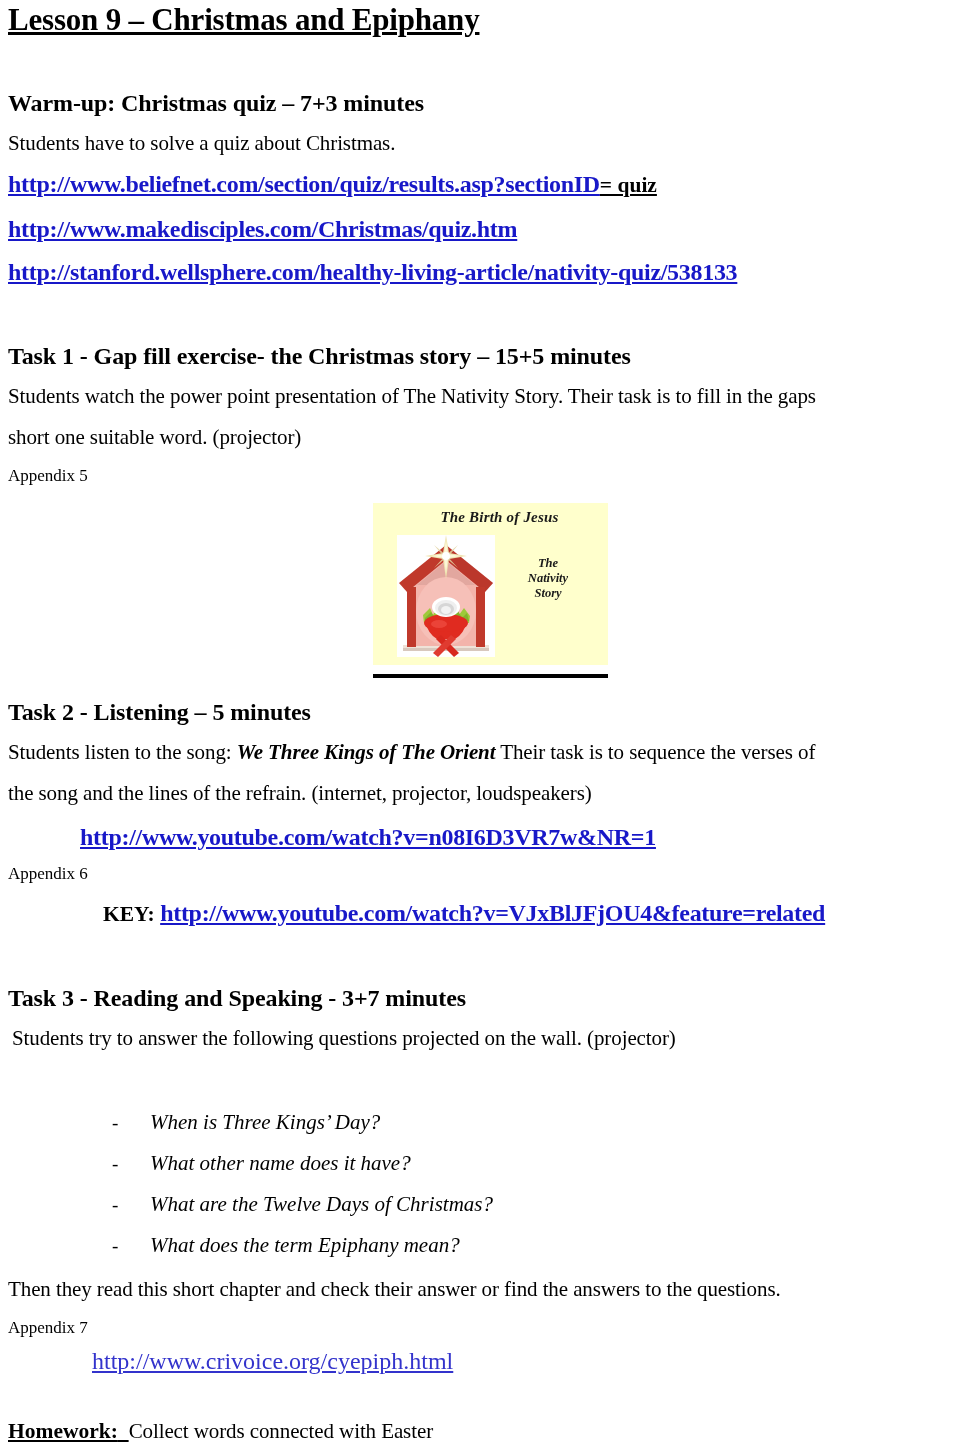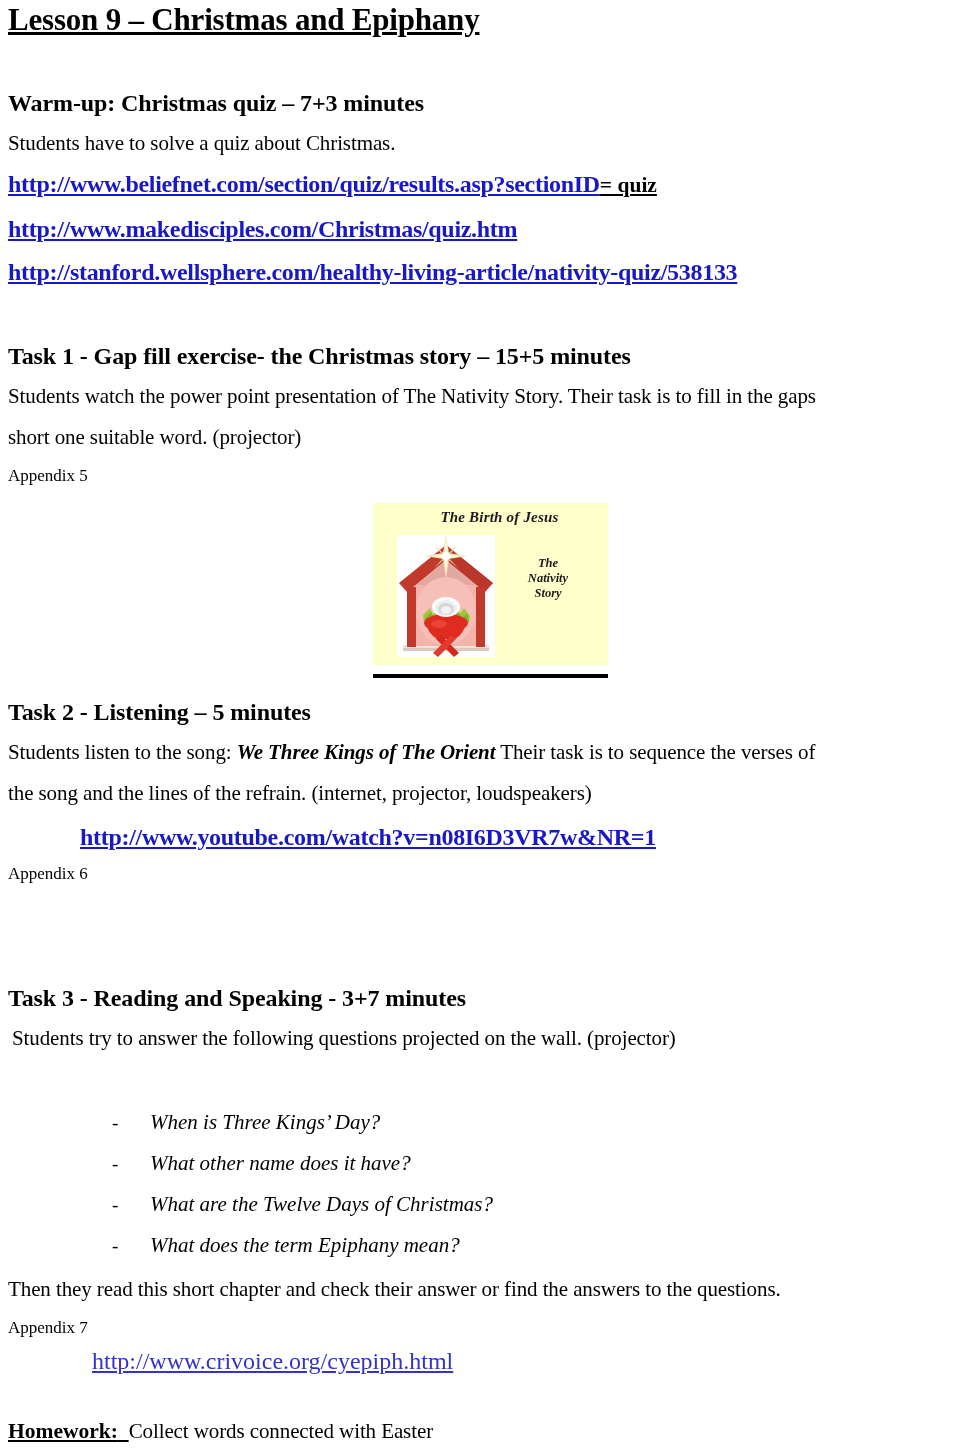--- a/index.html
+++ b/index.html
@@ -237,20 +237,23 @@
   </div>
 
   <div class="abs body-text" style="left:8px; top:781px;">the song and the lines of the refrain. (internet, projector, loudspeakers)</div>
 
   <div class="abs" style="left:80px; top:824px;">
     <span class="link">http://www.youtube.com/watch?v=n08I6D3VR7w&amp;NR=1</span>
   </div>
 
   <div class="abs small-text" style="left:8px; top:864px;">Appendix 6</div>
 
+  <div class="abs" style="left:103px; top:900px;">
+    <span class="b" style="font-size:21.5px;">KEY:</span><span style="font-size:21.5px;">&nbsp;</span><span class="link">http://www.youtube.com/watch?v=VJxBlJFjOU4&amp;feature=related</span>
+  </div>
 
   <div class="abs section-head" style="left:8px; top:985px;">Task 3 - Reading  and Speaking - 3+7 minutes</div>
 
   <div class="abs body-text" style="left:12px; top:1026px;">Students try to answer the following questions projected on the wall. (projector)</div>
 
   <div class="abs" style="left:112px; top:1110px;">
     <span class="q-dash" style="left:0px; top:2px;">-</span>
     <span class="q-item" style="display:inline-block; margin-left:38px;">When is Three Kings’ Day?</span>
   </div>
 

